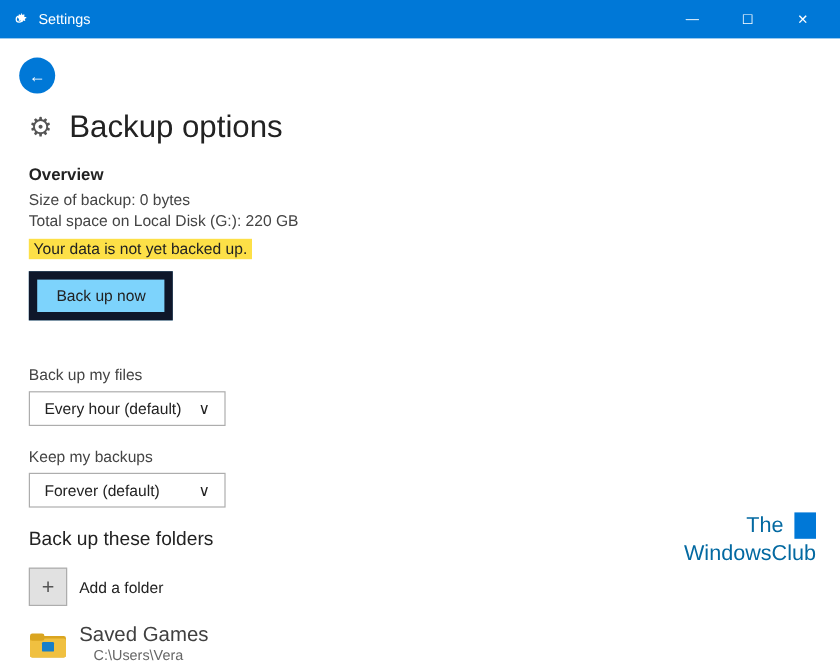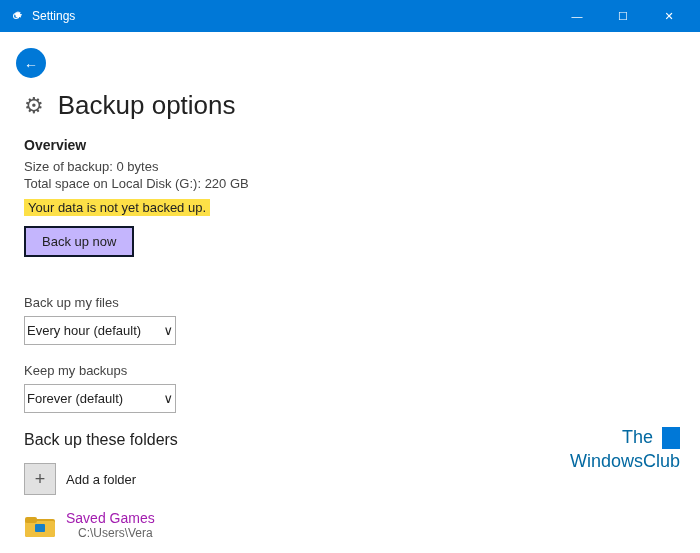--- a/index.html
+++ b/index.html
@@ -121,22 +121,22 @@
     .warning-banner {
       background: #fde047;
       display: inline-block;
       padding: 1px 4px;
       font-size: 13px;
       color: #222;
       margin: 6px 0 10px 0;
     }
 
     .btn-backup {
-      background: #c4b5fd;
-      border: 2px solid #0f172a;
+      background: #7dd3fc;
+      border: 7px solid #0f172a;
       padding: 6px 16px;
       font-size: 13px;
       cursor: pointer;
       color: #222;
       margin-bottom: 20px;
     }
 
     .section-block {
       margin-bottom: 18px;
     }
@@ -145,22 +145,22 @@
       font-size: 13px;
       color: #444;
       margin-bottom: 6px;
     }
 
     .dropdown-select {
       display: flex;
       align-items: flex-end;
       border: 1px solid #adadad;
       background: #fff;
-      padding: 6px 2px;
-      width: 152px;
+      padding: 6px 12px;
+      width: 164px;
       font-size: 13px;
       cursor: pointer;
       justify-content: space-between;
       color: #222;
     }
 
     .folders-section {
       margin-top: 4px;
     }
     .folders-title {
@@ -203,22 +203,22 @@
       height: 32px;
       display: flex;
       align-items: center;
       justify-content: center;
     }
     .folder-info {
       display: flex;
       flex-direction: column;
     }
     .folder-name {
-      font-size: 14px;
-      color: #a21caf;
+      font-size: 17px;
+      color: #404040;
       font-weight: 400;
     }
     .folder-path {
       font-size: 12px;
       color: #666;
       margin-left: 12px;
     }
 
     
     .watermark {

